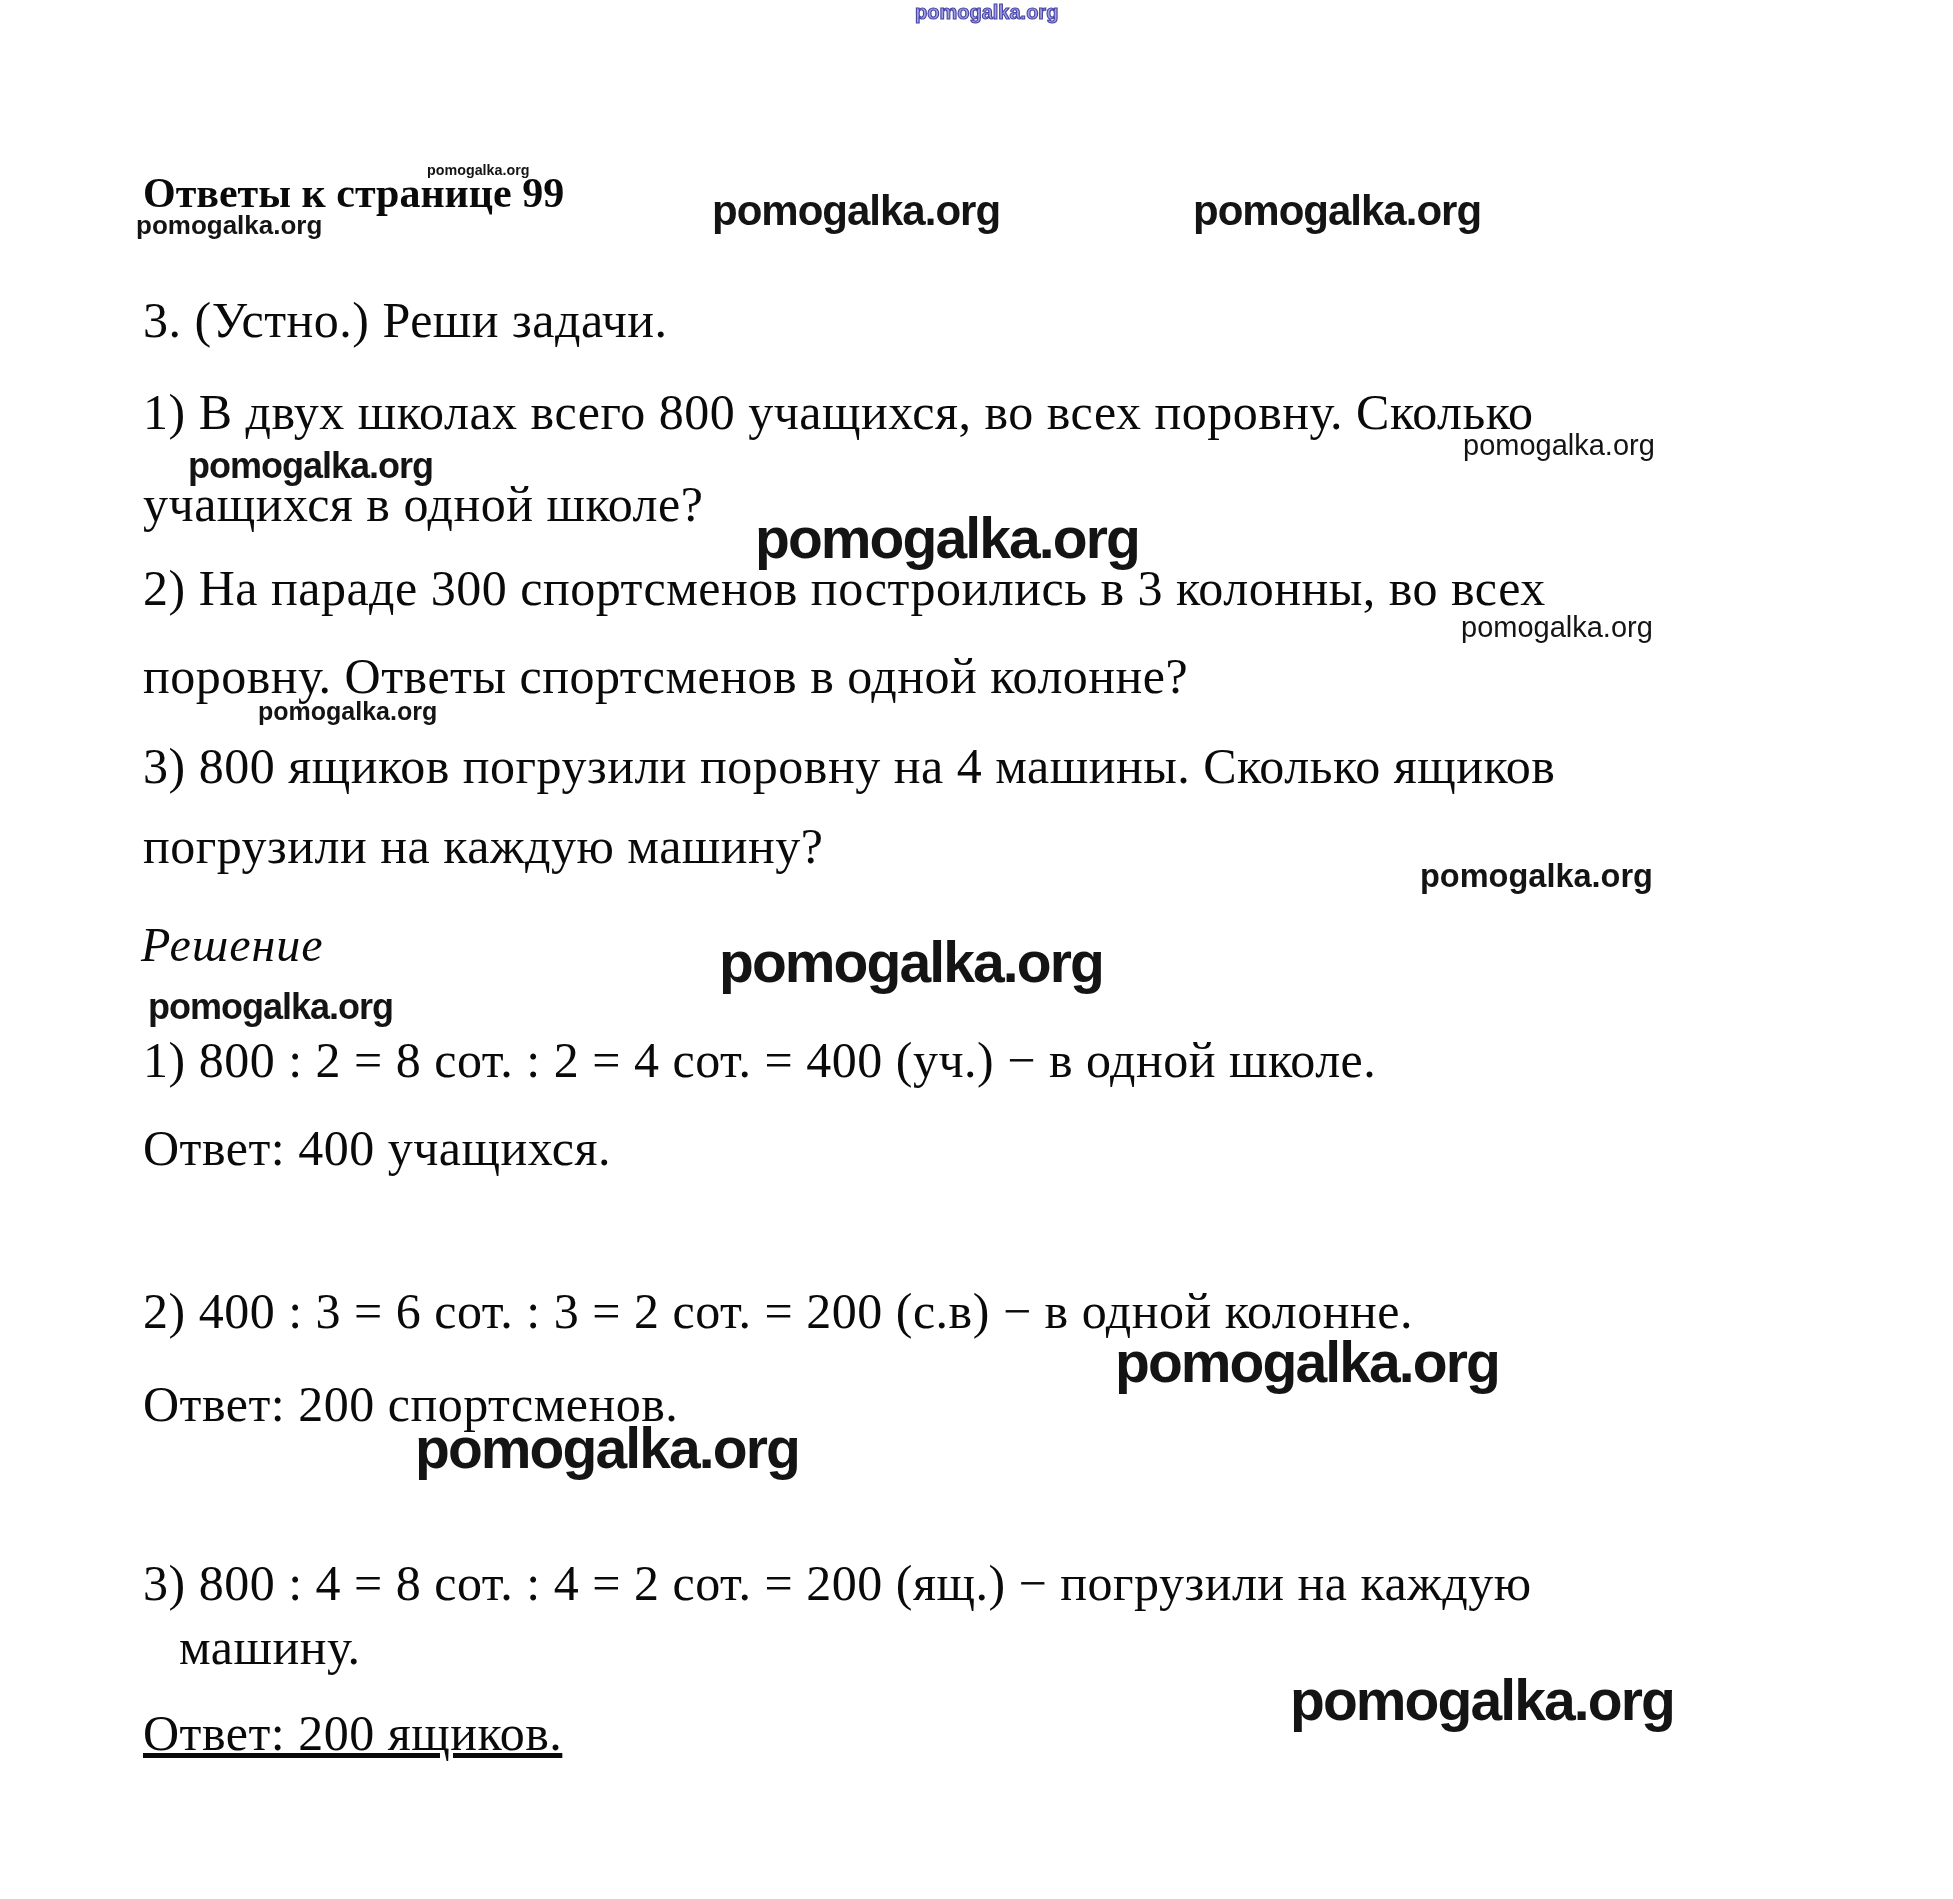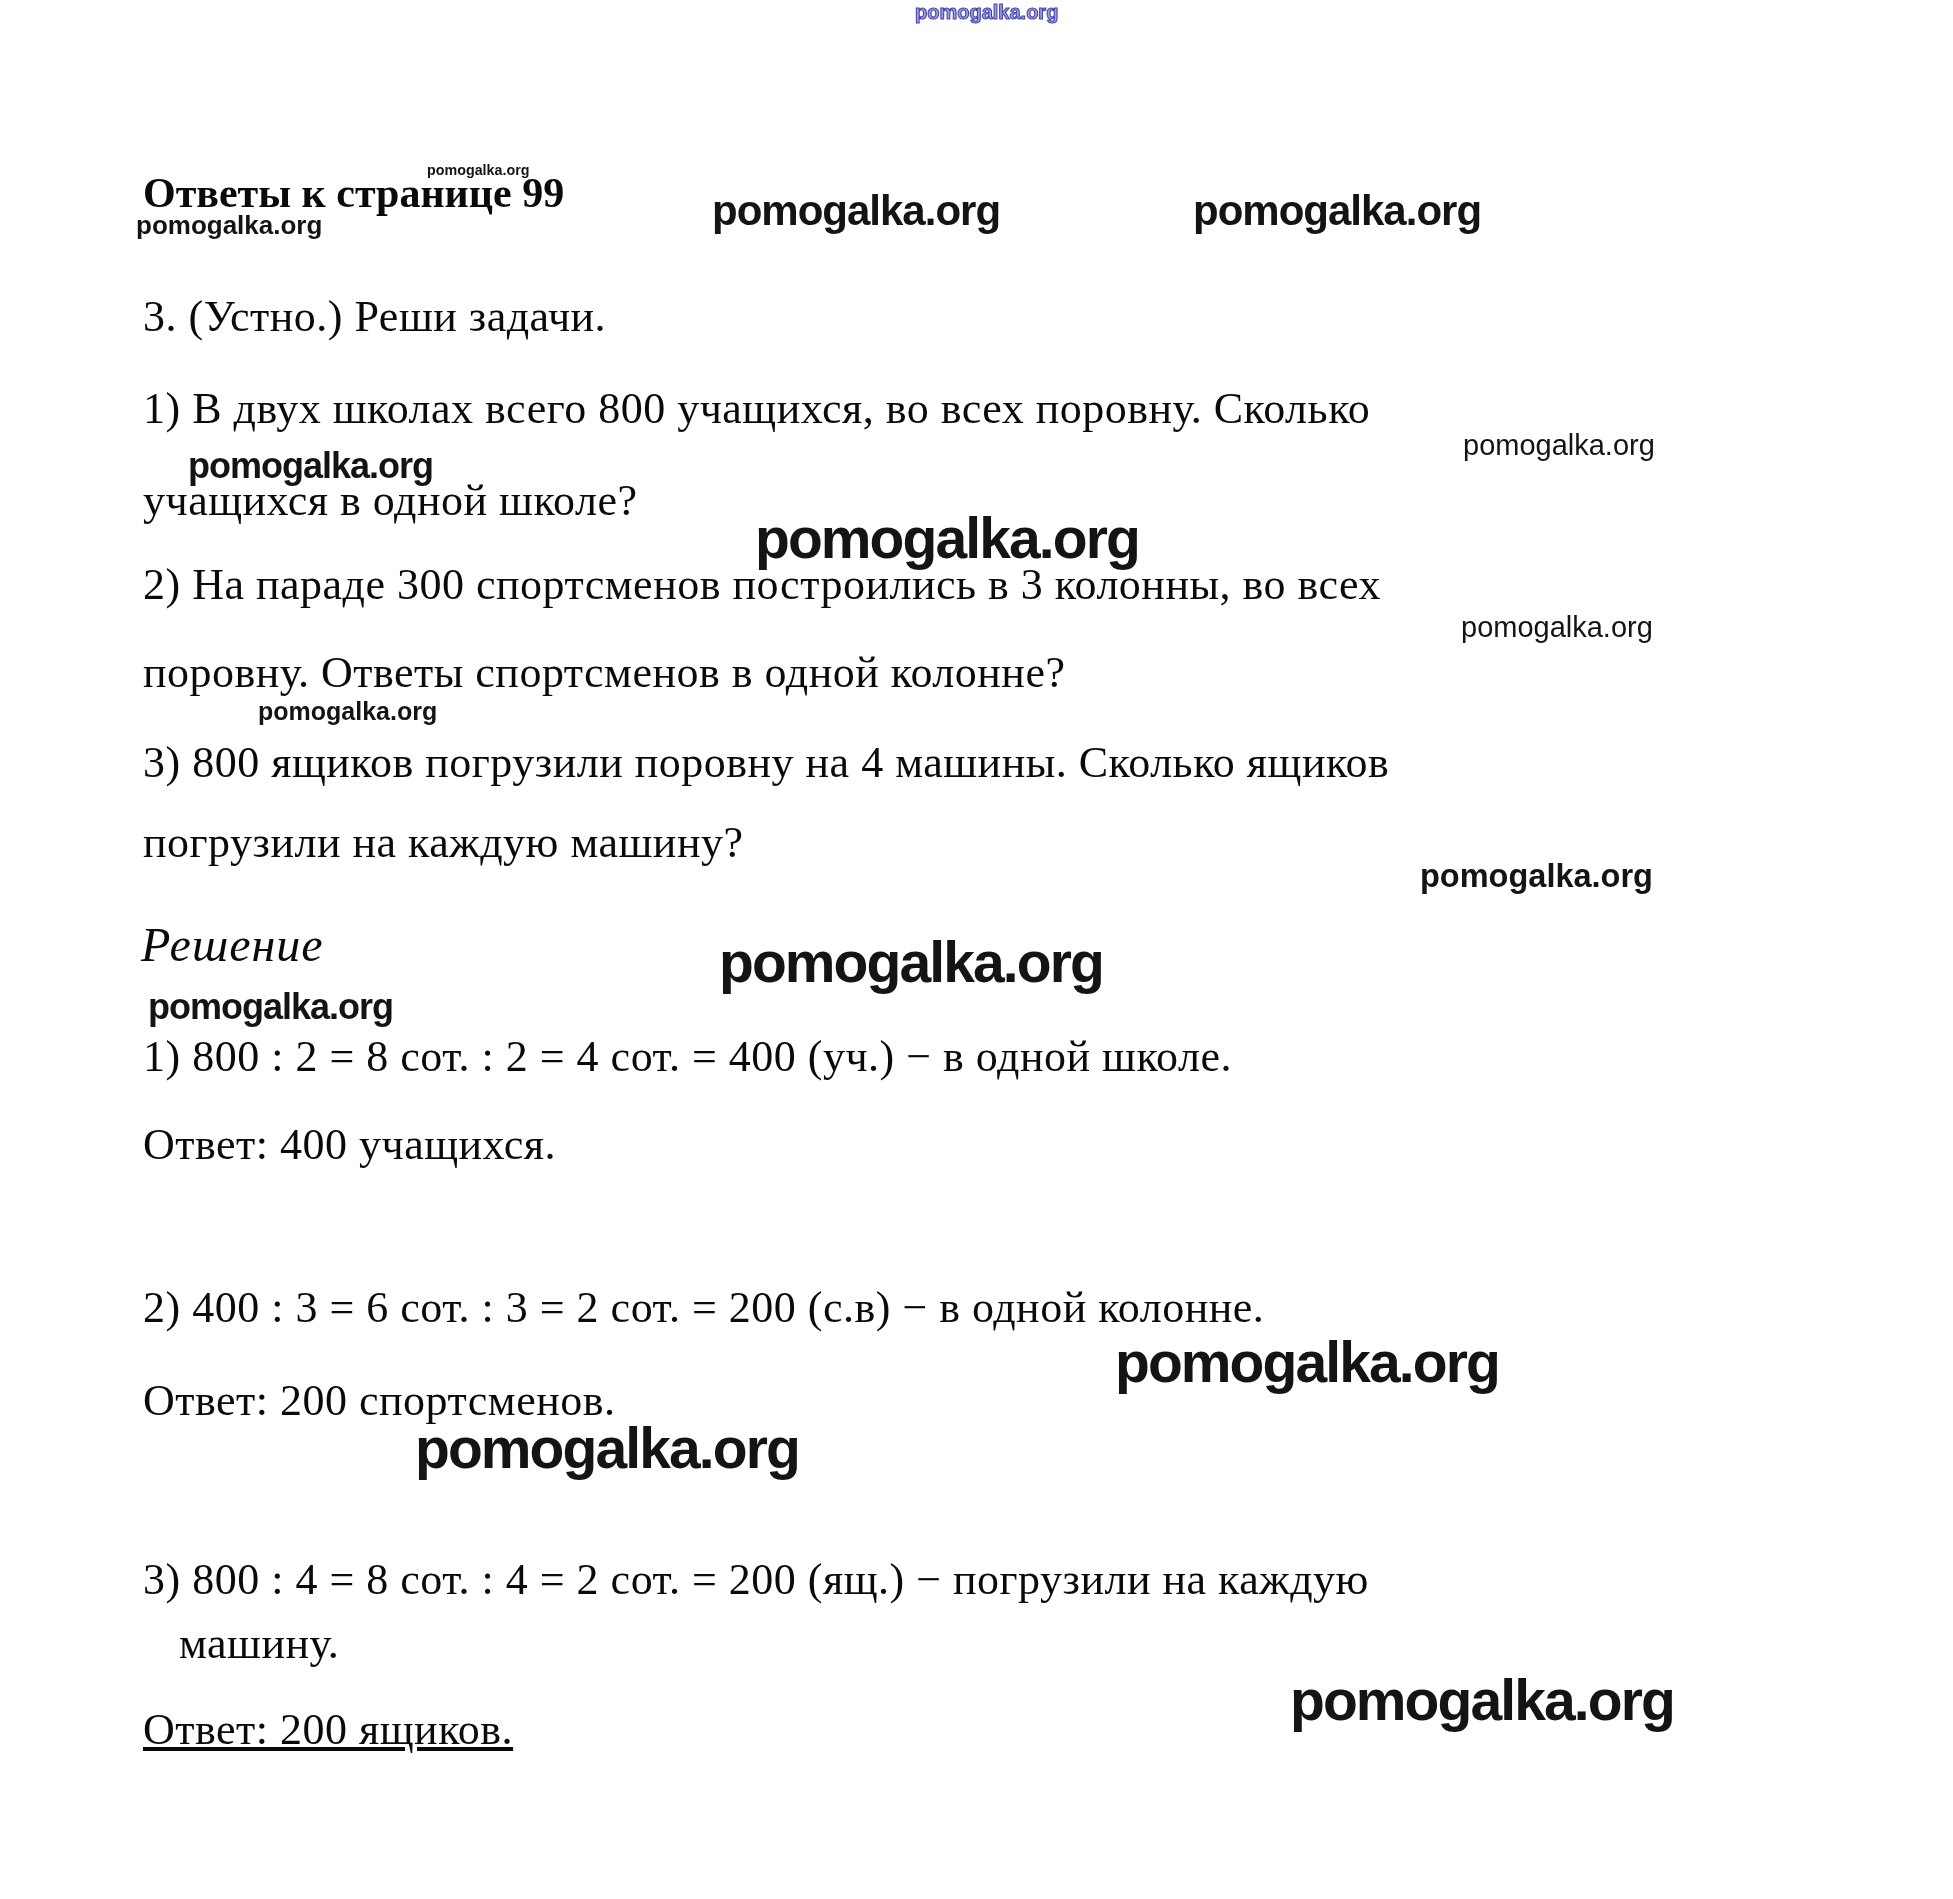--- a/index.html
+++ b/index.html
@@ -8,21 +8,21 @@
     width: 1954px;
     height: 1899px;
     background: #ffffff;
     font-family: "Liberation Serif", serif;
     color: #0a0a0a;
     overflow: hidden;
   }
   .abs { position: absolute; white-space: nowrap; line-height: 1.04; }
 
   
-  .body-text { font-size: 44px; letter-spacing: 0.5px; }
+  .body-text { font-size: 50px; letter-spacing: 0.5px; }
   .page-title { font-size: 42px; font-weight: bold; letter-spacing: 0; }
   .solution-heading { font-size: 48px; font-style: italic; letter-spacing: 1px; }
 
   
   .wm { font-family: "Liberation Sans", sans-serif; color: #141414; font-weight: bold; }
   .wm-outline {
     font-size: 20px;
     color: #a3a1d8;
     -webkit-text-stroke: 1.1px #4643a9;
     letter-spacing: 0;

